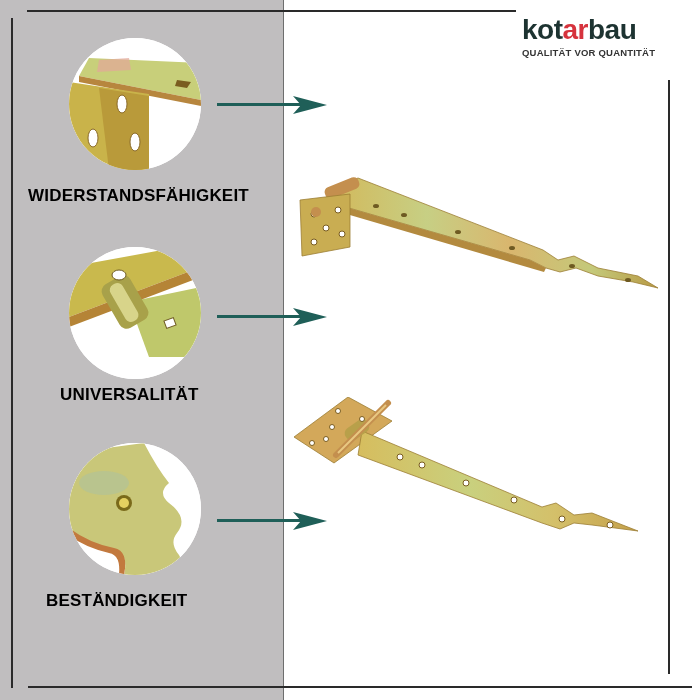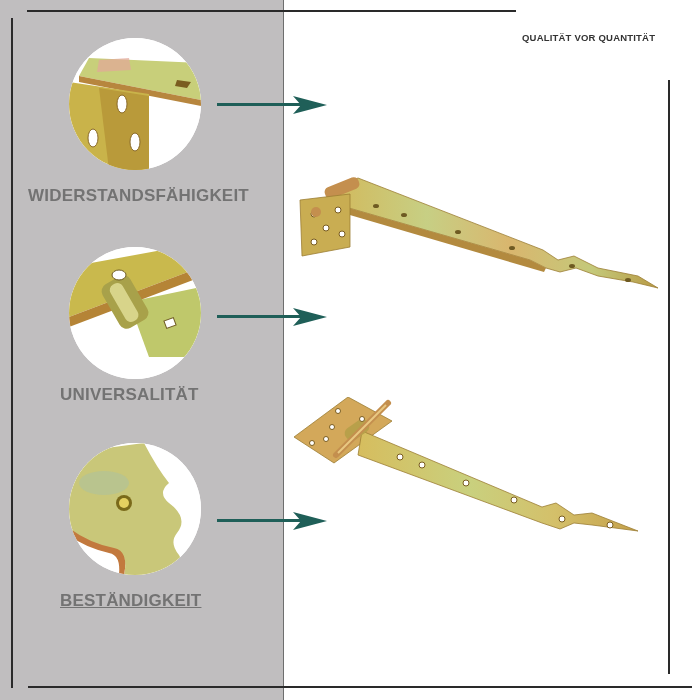--- a/index.html
+++ b/index.html
@@ -8,44 +8,45 @@
   .divider { position: absolute; left: 283px; top: 0; width: 1px; height: 700px; background: #6e6e6e; }
   .line { position: absolute; background: #2a2a2a; }
   .line-top { left: 27px; top: 10px; width: 489px; height: 2px; }
   .line-left { left: 11px; top: 18px; width: 2px; height: 670px; }
   .line-bottom { left: 28px; top: 686px; width: 664px; height: 2px; }
   .line-right { left: 668px; top: 80px; width: 2px; height: 594px; }
 
   .logo { position: absolute; left: 522px; top: 14px; width: 170px; text-align: left; }
   .logo-word { font-size: 28px; font-weight: bold; color: #1d3331; letter-spacing: -0.5px; line-height: 32px; }
   .logo-word .accent { color: #d6333d; }
-  .logo-tag { font-size: 9.5px; font-weight: bold; color: #333; letter-spacing: 0.2px; margin-top: 18px; white-space: nowrap; }
+  .logo-tag { font-size: 9.5px; font-weight: bold; color: #333; letter-spacing: 0.2px; margin-top: 1px; white-space: nowrap; }
 
   .circle { position: absolute; width: 132px; height: 132px; border-radius: 50%; overflow: hidden; background: #ffffff; }
   .circle svg { width: 100%; height: 100%; display: block; }
 
-  .label { position: absolute; font-weight: bold; color: #737373; font-size: 17px; letter-spacing: 0.2px; white-space: nowrap; }
+  .label { position: absolute; font-weight: bold; color: #000000; font-size: 17px; letter-spacing: 0.2px; white-space: nowrap; }
 
   .arrow { position: absolute; height: 20px; }
   .arrow svg { display: block; }
 
   .product { position: absolute; }
   .product svg { display: block; }
 </style>
 </head>
 <body>
 
 <div class="gray-panel"></div>
 <div class="divider"></div>
 <div class="line line-top"></div>
 <div class="line line-left"></div>
 <div class="line line-bottom"></div>
 <div class="line line-right"></div>
 
 <div class="logo">
+  <div class="logo-word"><span>kot</span><span class="accent">ar</span><span>bau</span></div>
   <div class="logo-tag">QUALITÄT VOR QUANTITÄT</div>
 </div>
 
 <div class="circle" style="left:69px; top:38px;">
   <svg viewBox="0 0 132 132">
     <rect width="132" height="132" fill="#ffffff"></rect>
     <polygon points="20,20 132,25 132,62 10,38" fill="#c8cf7a"></polygon>
     <polygon points="30,22 60,20 62,32 28,34" fill="#e2a79a" opacity="0.7"></polygon>
     <polygon points="10,38 132,62 132,68 10,44" fill="#b7863e"></polygon>
     <polygon points="0,44 80,56 80,132 0,132" fill="#c9b34a"></polygon>
@@ -75,21 +76,21 @@
 <div class="circle" style="left:69px; top:443px;">
   <svg viewBox="0 0 132 132">
     <rect width="132" height="132" fill="#ffffff"></rect>
     <path d="M0,10 L75,0 Q88,25 100,40 Q88,50 100,60 Q120,75 108,90 Q100,100 110,112 L120,132 L55,132 Q60,110 45,108 Q20,100 0,90 Z" fill="#c9c779"></path>
     <path d="M0,85 Q20,100 45,105 Q60,108 55,132 L50,132 Q52,112 40,110 Q15,104 0,92 Z" fill="#c2793e"></path>
     <circle cx="55" cy="60" r="8" fill="#7a6a1a"></circle>
     <circle cx="55" cy="60" r="5" fill="#e4d060"></circle>
     <ellipse cx="35" cy="40" rx="25" ry="12" fill="#a9c2a4" opacity="0.5"></ellipse>
   </svg>
 </div>
-<div class="label" style="left:60px; top:591px;text-decoration:underline;">BESTÄNDIGKEIT</div>
+<div class="label" style="left:46px; top:591px;">BESTÄNDIGKEIT</div>
 
 <div class="arrow" style="left:217px; top:95px;">
   <svg width="112" height="20" viewBox="0 0 112 20">
       <rect x="0" y="8" width="90" height="3" fill="#1f5f58"></rect>
       <polygon points="76,1 110,10 76,19 84,10" fill="#1f5f58"></polygon>
     </svg>
 </div>
 <div class="arrow" style="left:217px; top:307px;">
   <svg width="112" height="20" viewBox="0 0 112 20">
       <rect x="0" y="8" width="90" height="3" fill="#1f5f58"></rect>

